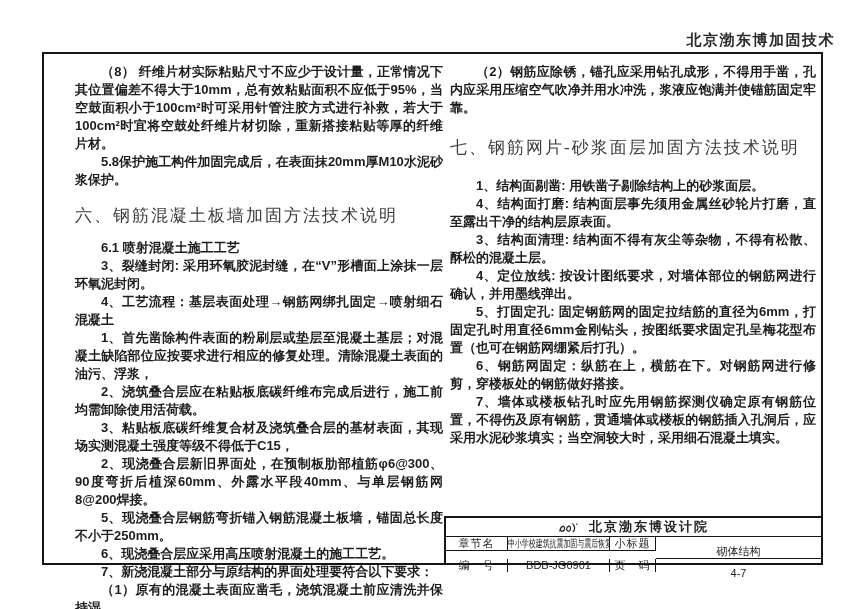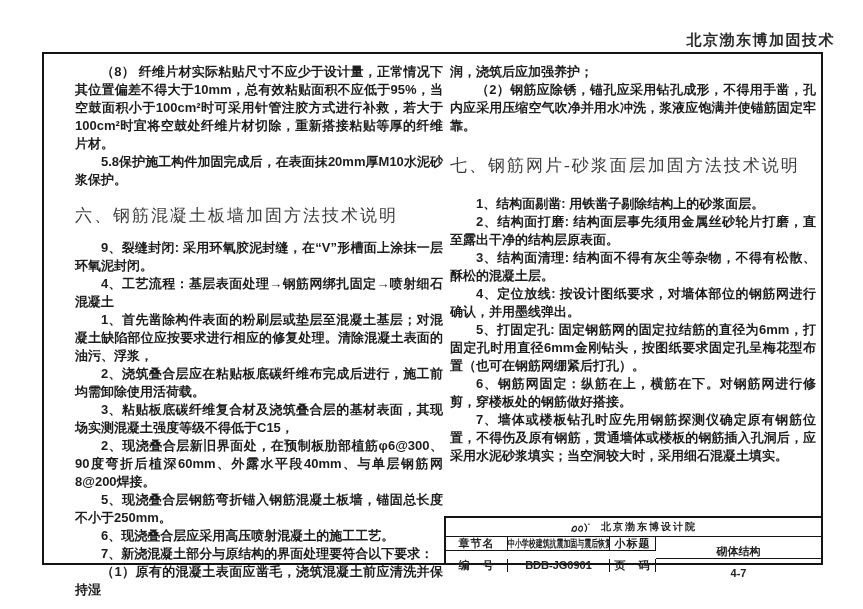--- a/index.html
+++ b/index.html
@@ -38,25 +38,25 @@
     position:absolute;right:0;bottom:0;width:377px;height:47px;
     border-top:2px solid #151515;border-left:2px solid #151515;background:#fff;
     box-sizing:border-box;
   }
   .tb-row1{
     height:18px;display:flex;align-items:center;justify-content:center;gap:7px;
     border-bottom:1px solid #151515;
   }
   .tb-institute{
     font-family:"Liberation Serif","DejaVu Serif",serif;
-    font-size:10px;font-weight:bold;letter-spacing:2px;color:#232323;
+    font-size:13px;font-weight:bold;letter-spacing:2px;color:#232323;
   }
   .tb-grid{
     display:grid;grid-template-columns:62px 102px 46px 1fr;
-    font-size:11px;font-weight:bold;color:#232323;
+    font-size:11px;font-weight:normal;color:#232323;
   }
   .tb-cell{
     height:13px;line-height:13px;text-align:center;
     border-bottom:1px solid #151515;border-right:1px solid #151515;
     overflow:hidden;white-space:nowrap;
   }
   .tb-grid .last{border-right:none;margin-top:8px;}
   .tb-grid .bottom{border-bottom:none;}
   .tb-label{letter-spacing:1px;}
   .tb-chapter span{
@@ -69,38 +69,38 @@
 <body>
 
 <div class="doc-header">北京渤东博加固技术</div>
 
 <div class="page-frame">
 
   <div class="col col-left">
     <p class="para">（8） 纤维片材实际粘贴尺寸不应少于设计量，正常情况下其位置偏差不得大于10mm，总有效粘贴面积不应低于95%，当空鼓面积小于100cm²时可采用针管注胶方式进行补救，若大于100cm²时宜将空鼓处纤维片材切除，重新搭接粘贴等厚的纤维片材。</p>
     <p class="para">5.8保护施工构件加固完成后，在表面抹20mm厚M10水泥砂浆保护。</p>
     <h2 class="section-heading">六、钢筋混凝土板墙加固方法技术说明</h2>
-    <p class="para">9、裂缝封闭: 采用环氧胶泥封缝，在“V”形槽面上涂抹一层环氧泥封闭。</p>
+    <p class="para">6.1 喷射混凝土施工工艺</p>
+    <p class="para">3、裂缝封闭: 采用环氧胶泥封缝，在“V”形槽面上涂抹一层环氧泥封闭。</p>
     <p class="para">4、工艺流程：基层表面处理→钢筋网绑扎固定→喷射细石混凝土</p>
     <p class="para">1、首先凿除构件表面的粉刷层或垫层至混凝土基层；对混凝土缺陷部位应按要求进行相应的修复处理。清除混凝土表面的油污、浮浆，</p>
     <p class="para">2、浇筑叠合层应在粘贴板底碳纤维布完成后进行，施工前均需卸除使用活荷载。</p>
     <p class="para">3、粘贴板底碳纤维复合材及浇筑叠合层的基材表面，其现场实测混凝土强度等级不得低于C15，</p>
     <p class="para">2、现浇叠合层新旧界面处，在预制板肋部植筋φ6@300、90度弯折后植深60mm、外露水平段40mm、与单层钢筋网8@200焊接。</p>
     <p class="para">5、现浇叠合层钢筋弯折锚入钢筋混凝土板墙，锚固总长度不小于250mm。</p>
     <p class="para">6、现浇叠合层应采用高压喷射混凝土的施工工艺。</p>
     <p class="para">7、新浇混凝土部分与原结构的界面处理要符合以下要求：</p>
     <p class="para">（1）原有的混凝土表面应凿毛，浇筑混凝土前应清洗并保持湿</p>
   </div>
 
   <div class="col col-right">
-    <p class="cont">润，浇筑后应加强养护；</p>
     <p class="para">（2）钢筋应除锈，锚孔应采用钻孔成形，不得用手凿，孔内应采用压缩空气吹净并用水冲洗，浆液应饱满并使锚筋固定牢靠。</p>
     <h2 class="section-heading">七、钢筋网片-砂浆面层加固方法技术说明</h2>
     <p class="para">1、结构面剔凿: 用铁凿子剔除结构上的砂浆面层。</p>
-    <p class="para">2、结构面打磨: 结构面层事先须用金属丝砂轮片打磨，直至露出干净的结构层原表面。</p>
+    <p class="para">4、结构面打磨: 结构面层事先须用金属丝砂轮片打磨，直至露出干净的结构层原表面。</p>
     <p class="para">3、结构面清理: 结构面不得有灰尘等杂物，不得有松散、酥松的混凝土层。</p>
     <p class="para">4、定位放线: 按设计图纸要求，对墙体部位的钢筋网进行确认，并用墨线弹出。</p>
     <p class="para">5、打固定孔: 固定钢筋网的固定拉结筋的直径为6mm，打固定孔时用直径6mm金刚钻头，按图纸要求固定孔呈梅花型布置（也可在钢筋网绷紧后打孔）。</p>
     <p class="para">6、钢筋网固定：纵筋在上，横筋在下。对钢筋网进行修剪，穿楼板处的钢筋做好搭接。</p>
     <p class="para">7、墙体或楼板钻孔时应先用钢筋探测仪确定原有钢筋位置，不得伤及原有钢筋，贯通墙体或楼板的钢筋插入孔洞后，应采用水泥砂浆填实；当空洞较大时，采用细石混凝土填实。</p>
   </div>
 
   <div class="title-block">
     <div class="tb-row1">
       <span class="logo-icon">

